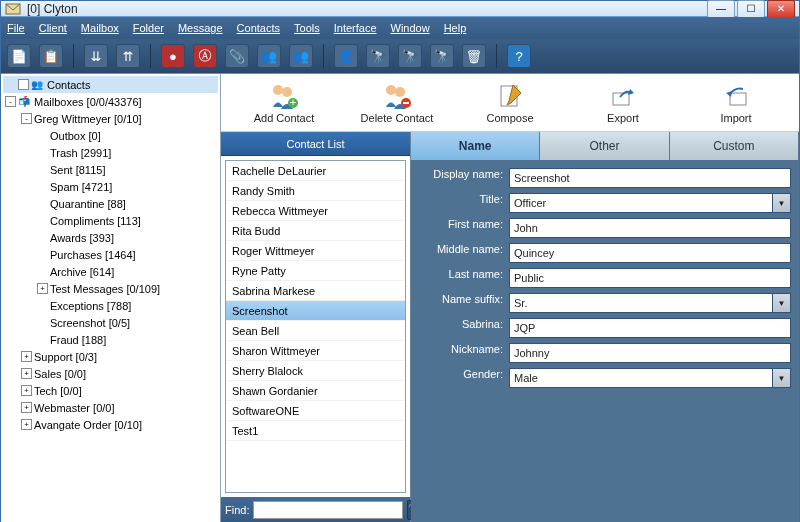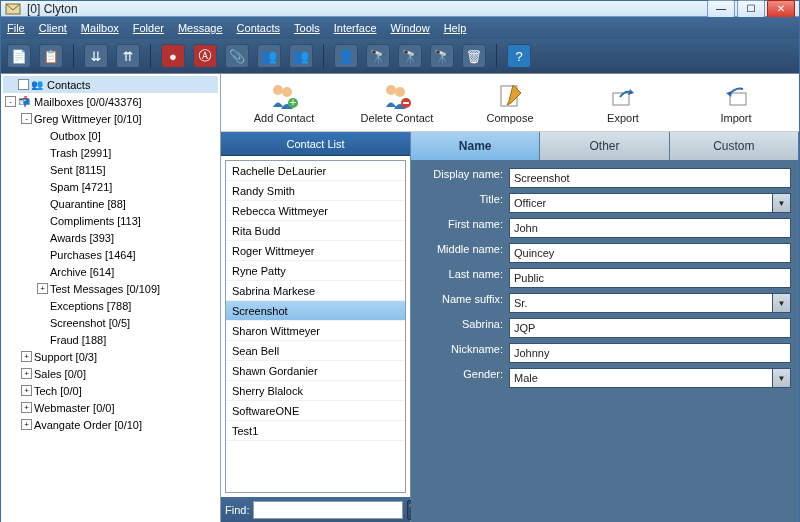--- a/index.html
+++ b/index.html
@@ -300,24 +300,24 @@
           <div class="cl-header">Contact List</div>
           <div class="cl-list" id="cl-list">
               <div class="cl-item">Rachelle DeLaurier</div>
               <div class="cl-item">Randy Smith</div>
               <div class="cl-item">Rebecca Wittmeyer</div>
               <div class="cl-item">Rita Budd</div>
               <div class="cl-item">Roger Wittmeyer</div>
               <div class="cl-item">Ryne Patty</div>
               <div class="cl-item">Sabrina Markese</div>
               <div class="cl-item selected">Screenshot</div>
+              <div class="cl-item">Sean Bell</div>
               <div class="cl-item">Sharon Wittmeyer</div>
-              <div class="cl-item">Sean Bell</div>
+              <div class="cl-item">Sherry Blalock</div>
               <div class="cl-item">Shawn Gordanier</div>
-              <div class="cl-item">Sherry Blalock</div>
               <div class="cl-item">SoftwareONE</div>
               <div class="cl-item">Test1</div>
             </div>
           <div class="cl-find">
             <span>Find:</span>
             <input type="text" value="" style="">
             <div class="fb">🔭</div>
             <div class="fb">🔭</div>
           </div>
         </div>

